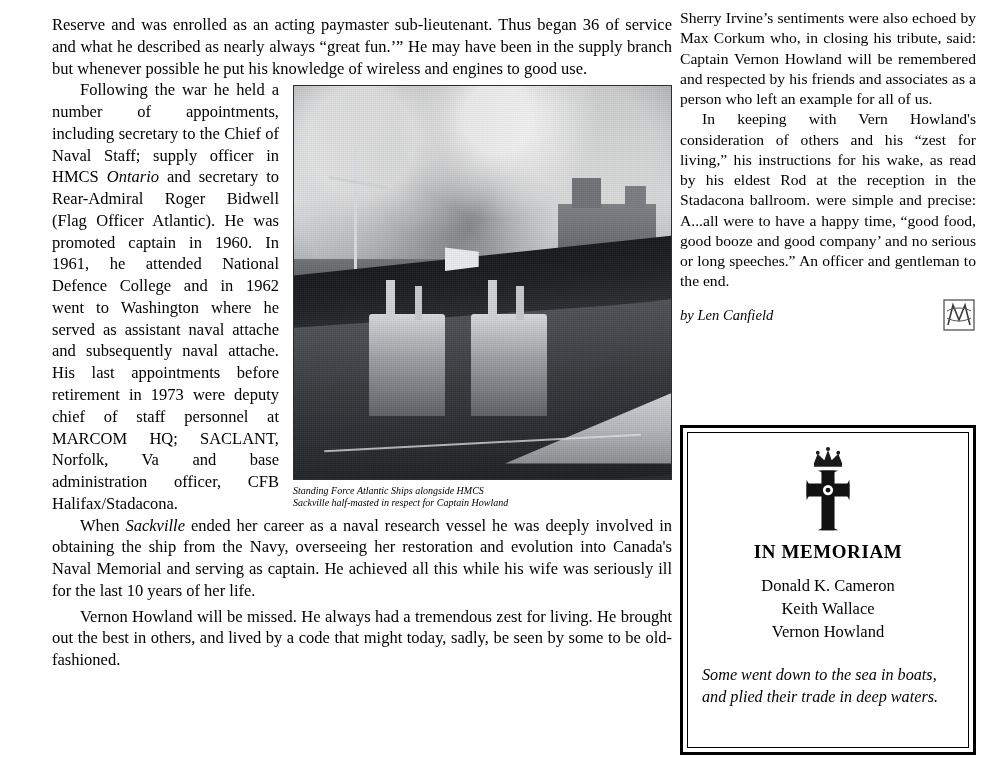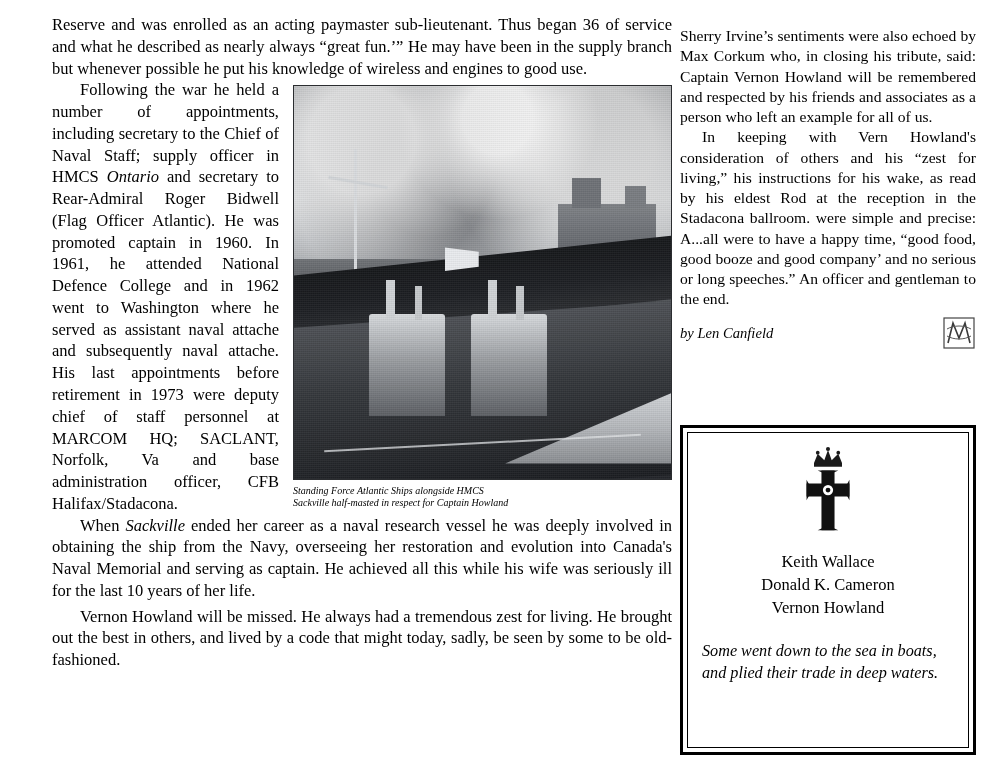--- a/index.html
+++ b/index.html
@@ -24,21 +24,21 @@
   
   .col-left {
     position: absolute;
     left: 52px;
     top: 14px;
     width: 620px;
   }
   .col-right {
     position: absolute;
     left: 680px;
-    top: 26px;
+    top: 8px;
     width: 296px;
   }
 
   p { margin: 0; }
 
   .body-text {
     font-size: 16.5px;
     line-height: 1.32;
     text-align: justify;
     text-indent: 28px;
@@ -305,24 +305,25 @@
             <path d="M68 38 L62 49 L68 60 Z"></path>
             <path d="M34 28 L45 33 L56 28 Z"></path>
             <path d="M34 92 L45 87 L56 92 Z"></path>
           </g>
 
           <circle cx="45" cy="49" r="5.5" fill="#ffffff"></circle>
           <circle cx="45" cy="49" r="2.6" fill="#111"></circle>
         </svg>
       </div>
 
+      <div class="memoriam-title">IN MEMORIAM</div>
 
       <div class="names">
+        <div>Donald K. Cameron</div>
         <div>Keith Wallace</div>
-        <div>Donald K. Cameron</div>
         <div>Vernon Howland</div>
       </div>
 
       <div class="verse">Some went down to the sea in boats, and plied their trade in deep waters.</div>
     </div>
   </div>
 
 </div>
 
 </body></html>

